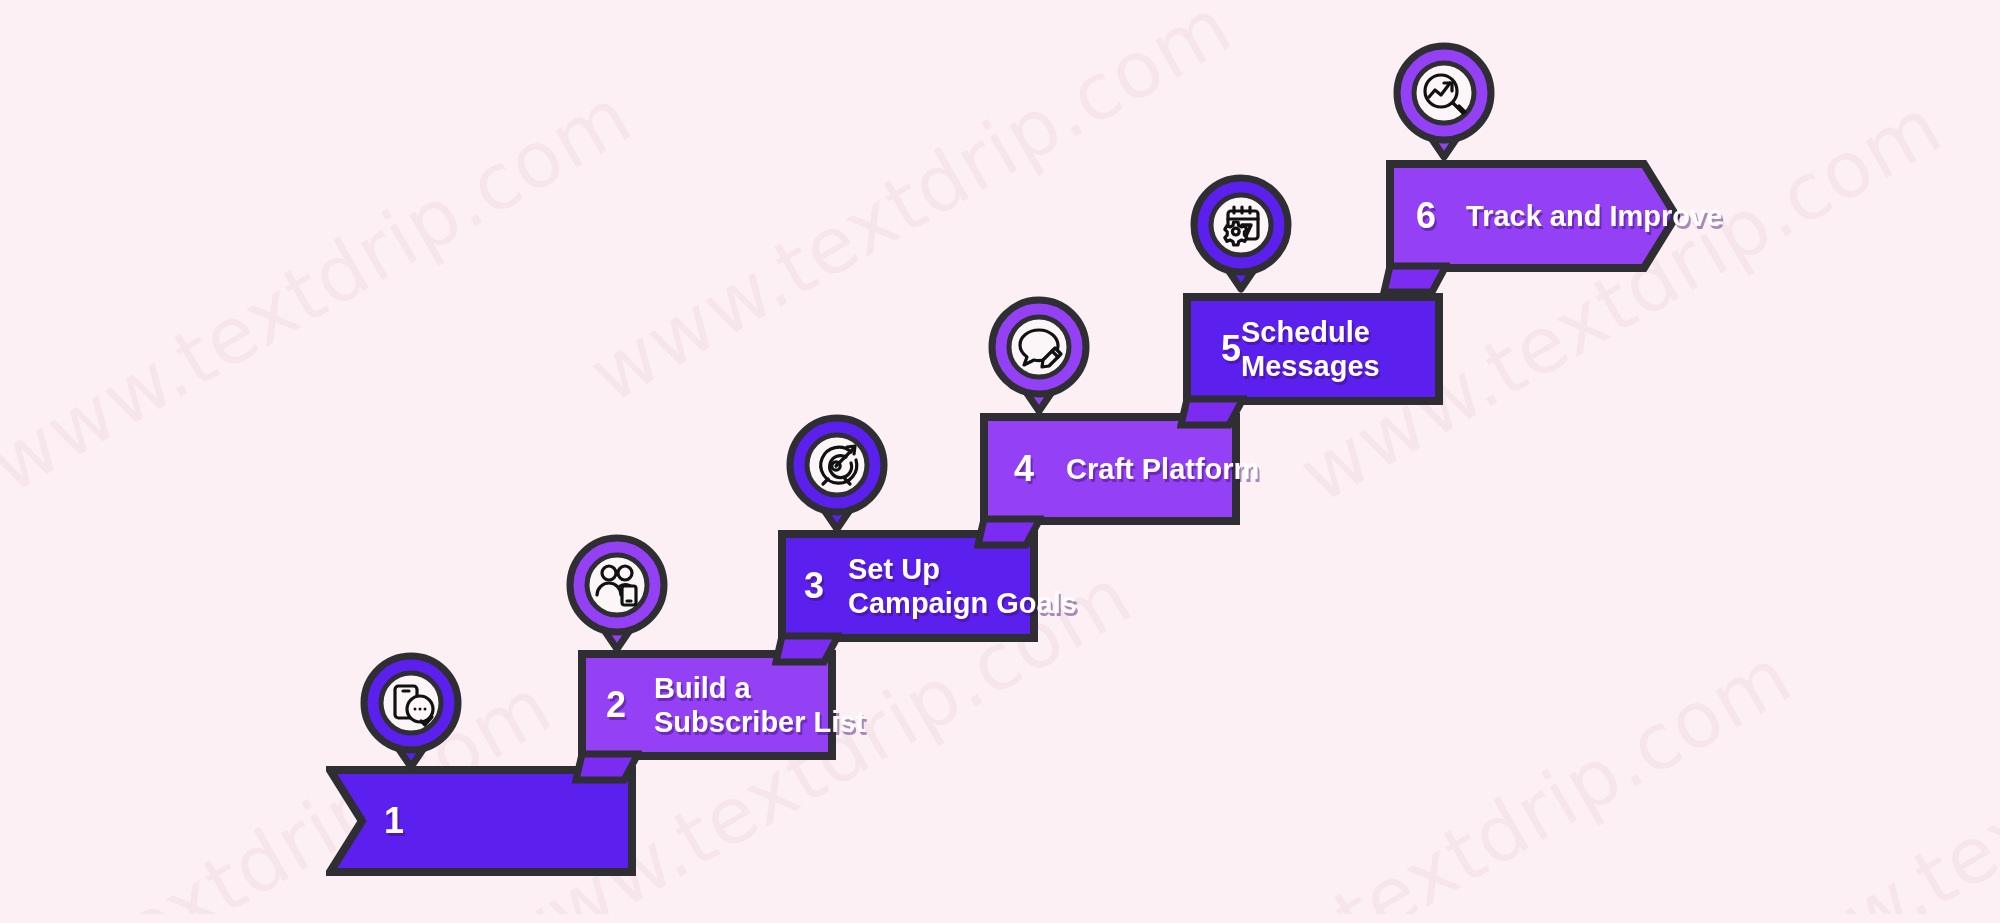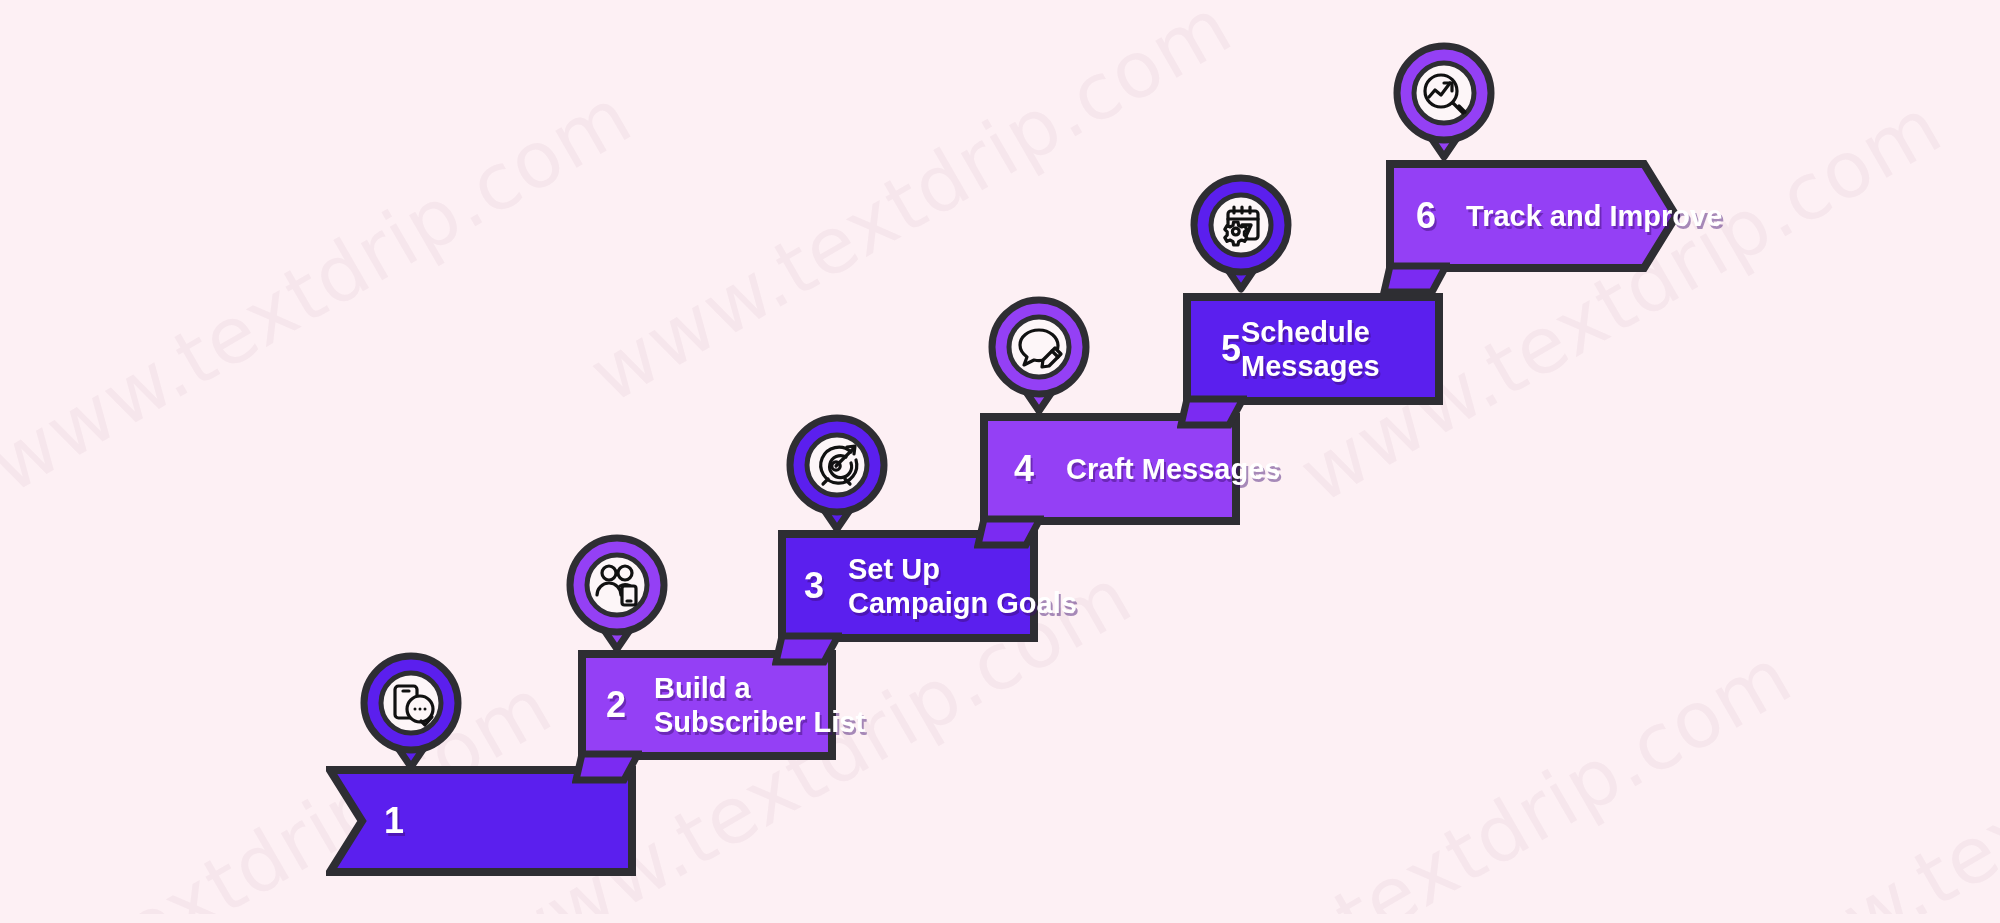--- a/index.html
+++ b/index.html
@@ -173,21 +173,21 @@
     <svg class="connector-tab" style="left:772px; top:632px; width:70px; height:36px;" viewBox="0 0 70 36">
       <path d="M 10 4 L 66 4 L 52 30 L 4 30 Z" fill="#7B2BF2" stroke="#2e2e33" stroke-width="7" stroke-linejoin="miter"></path>
     </svg>
 
     <div class="step" style="left:980px; top:413px; width:260px; height:112px;">
       <svg class="step-shape" viewBox="0 0 260 112" preserveAspectRatio="none">
         <path d="M 4 4 L 256 4 L 256 108 L 4 108 Z" fill="#9440F5" stroke="#2e2e33" stroke-width="8" stroke-linejoin="miter"></path>
       </svg>
       <div class="step-content" style="padding-left:34px;">
         <span class="step-num">4</span>
-        <span class="step-label" style="margin-left:32px;">Craft Messages</span>
+        <span class="step-label" style="margin-left:32px;">Craft Platform</span>
       </div>
     </div>
     <svg class="connector-tab" style="left:974px; top:515px; width:70px; height:36px;" viewBox="0 0 70 36">
       <path d="M 10 4 L 66 4 L 52 30 L 4 30 Z" fill="#7B2BF2" stroke="#2e2e33" stroke-width="7" stroke-linejoin="miter"></path>
     </svg>
 
     <div class="step" style="left:1183px; top:293px; width:260px; height:112px;">
       <svg class="step-shape" viewBox="0 0 260 112" preserveAspectRatio="none">
         <path d="M 4 4 L 256 4 L 256 108 L 4 108 Z" fill="#5B1FEE" stroke="#2e2e33" stroke-width="8" stroke-linejoin="miter"></path>
       </svg>

